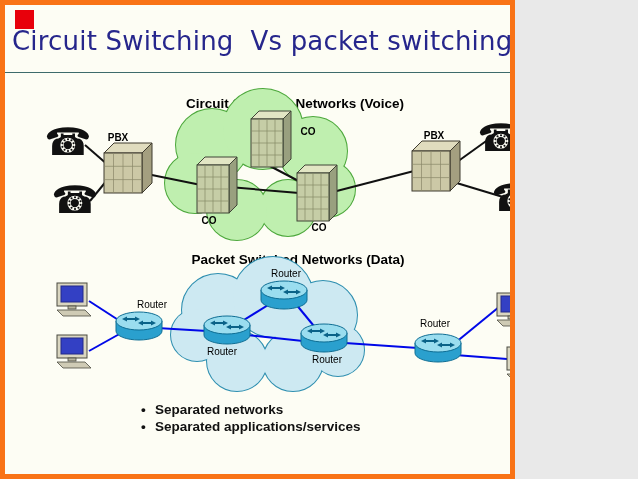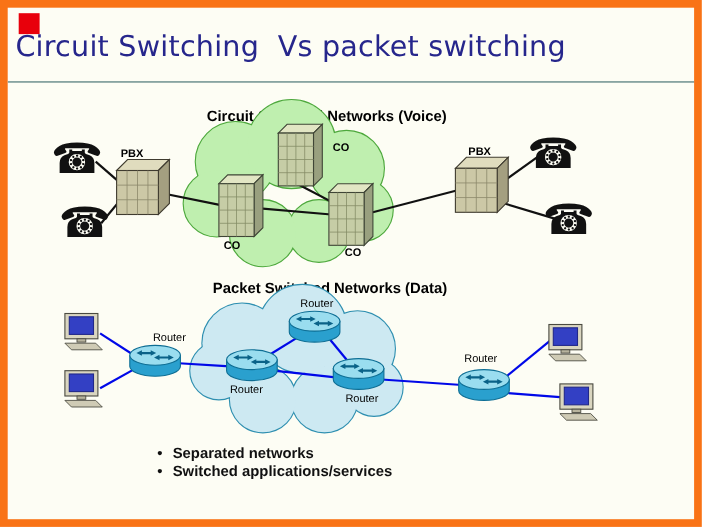--- a/index.html
+++ b/index.html
@@ -1,19 +1,19 @@
 <!DOCTYPE html>
 <html><head>
 <meta charset="utf-8">
 <style>
   html,body{margin:0;padding:0;}
   body{background:#e9e9e9;font-family:"Liberation Sans",sans-serif;}
   .slide{
-    position:relative;width:638px;height:479px;box-sizing:border-box;
-    background:#fdfdf4;border:7px solid #f97316;overflow:hidden;
+    position:relative;width:515px;height:479px;box-sizing:border-box;
+    background:#fdfdf4;border:5px solid #f97316;overflow:hidden;
   }
   .red-square{
     position:absolute;left:10px;top:5px;width:19px;height:19px;background:#e8000b;
   }
   .slide-title{
     position:absolute;left:7px;top:21px;margin:0;
     font-family:"DejaVu Sans",sans-serif;font-size:26px;font-weight:500;
     color:#26268c;white-space:pre;letter-spacing:0.2px;
   }
   .rule{position:absolute;left:0;width:638px;height:1px;background:#3d6b6b;}
@@ -173,18 +173,18 @@
     <text class="rt-label" x="217" y="350" text-anchor="middle">Router</text>
     <text class="rt-label" x="322" y="358" text-anchor="middle">Router</text>
     <text class="rt-label" x="430" y="322" text-anchor="middle">Router</text>
   </svg>
 
   <div class="bullets">
     <div class="bullet-row">
       <span class="dot">•</span><span>Separated networks</span>
     </div>
     <div class="bullet-row">
-      <span class="dot">•</span><span>Switched applications/services</span>
+      <span class="dot">•</span><span>Separated applications/services</span>
     </div>
   </div>
 
   <div class="rule rule-bottom"></div>
 </div>
 
 </body></html>

